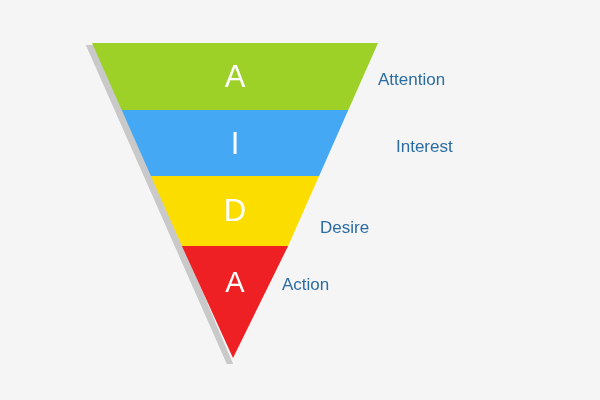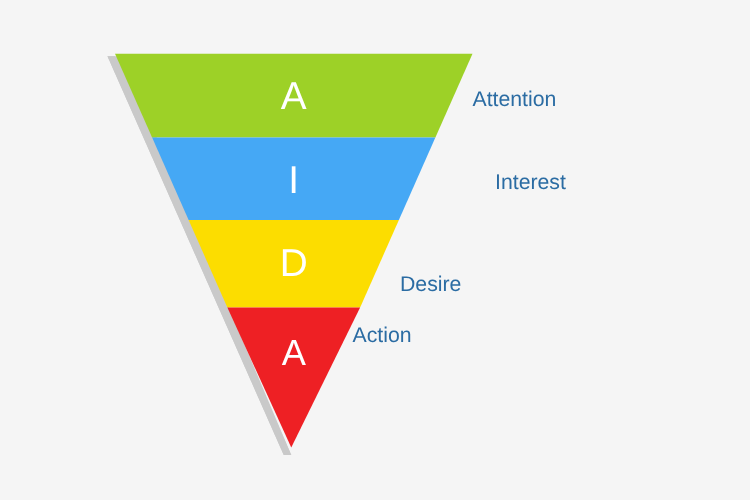--- a/index.html
+++ b/index.html
@@ -61,15 +61,15 @@
 
     <text class="stage-letter" x="235" y="79" font-size="31">A</text>
     <text class="stage-letter" x="235" y="146" font-size="31">I</text>
     <text class="stage-letter" x="235" y="213" font-size="31">D</text>
     <text class="stage-letter" x="235" y="284" font-size="29">A</text>
   </svg>
 
   <div class="stage-label" style="left:378px; top:79px;">Attention</div>
   <div class="stage-label" style="left:353px; top:146px;margin-left:43px;">Interest</div>
   <div class="stage-label" style="left:320px; top:213px;margin-top:14px;">Desire</div>
-  <div class="stage-label" style="left:282px; top:268px;">Action</div>
+  <div class="stage-label" style="left:282px; top:284px;">Action</div>
 
 </div>
 
 </body></html>

